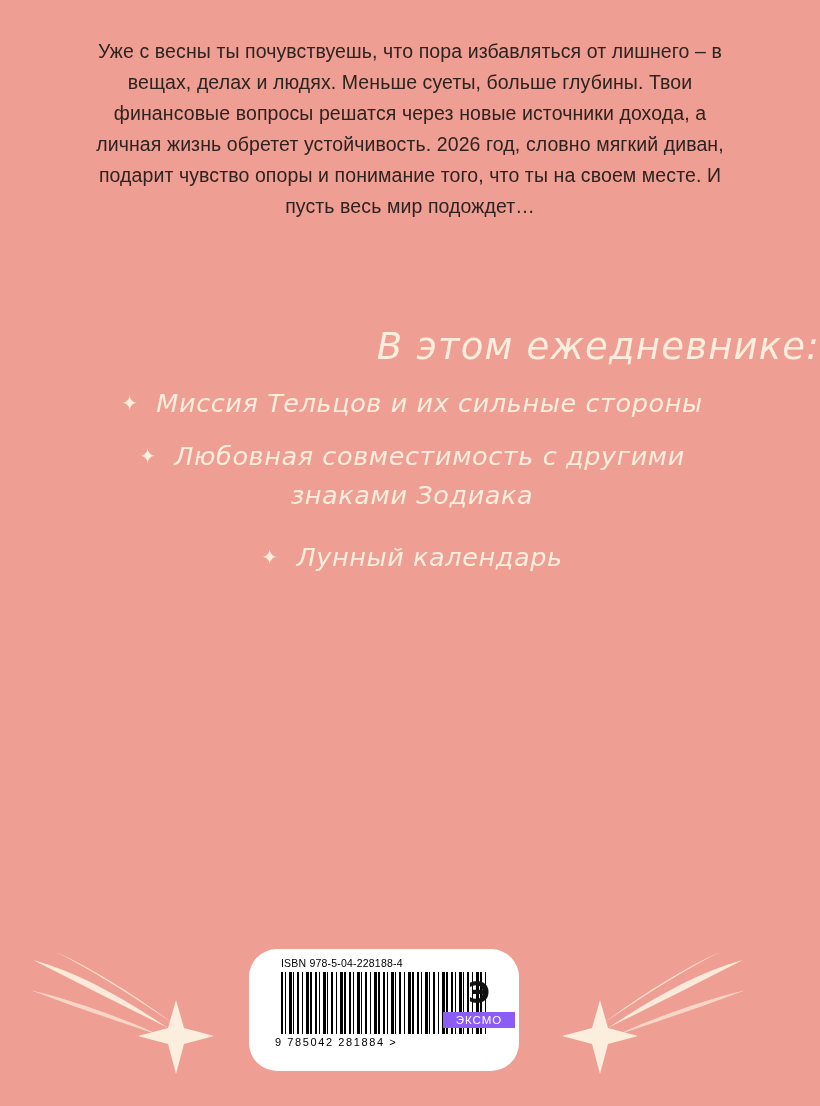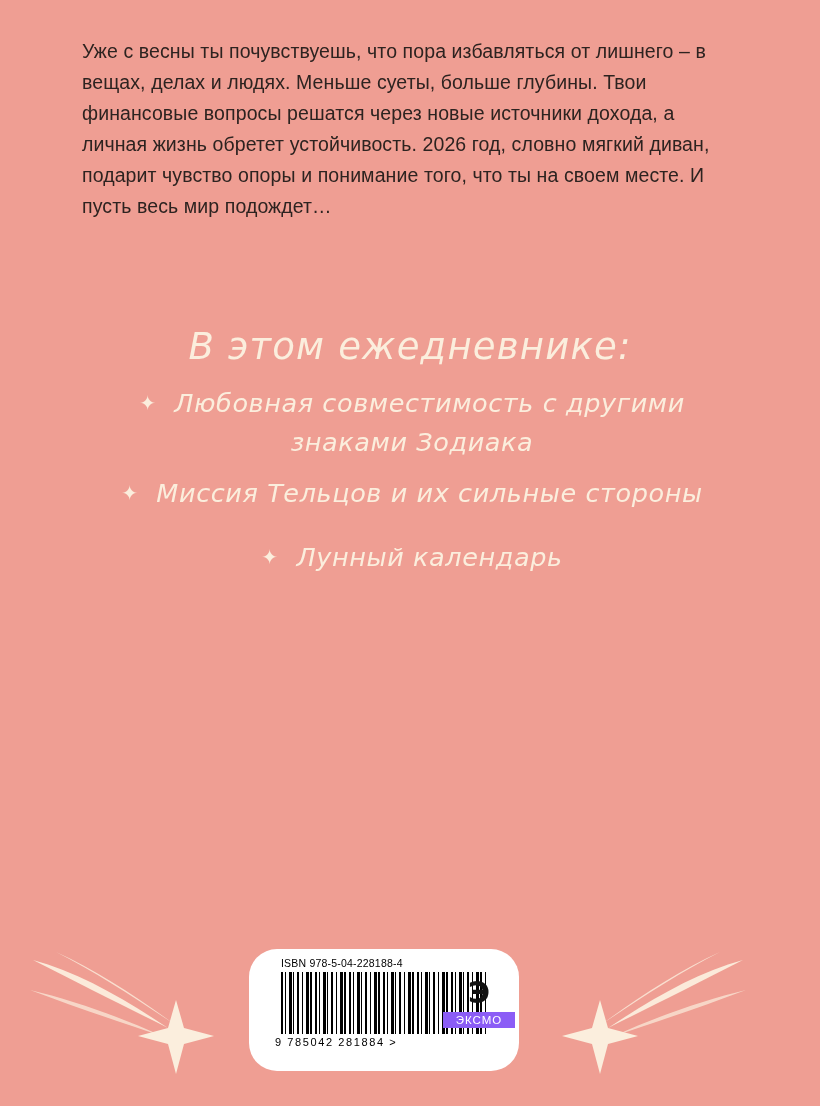--- a/index.html
+++ b/index.html
@@ -21,33 +21,34 @@
     height: 1106px;
     box-sizing: border-box;
   }
 
   
   .intro {
     position: absolute;
     top: 36px;
     left: 82px;
     width: 656px;
+    text-align: center;
     color: #2d2320;
     font-size: 19.5px;
     line-height: 31px;
     letter-spacing: 0.1px;
   }
 
   
   .hand-title {
     position: absolute;
     top: 325px;
     left: 0;
     width: 820px;
-    text-align: center;
+    text-align: right;
     color: #fbeedd;
     font-family: "DejaVu Sans", sans-serif;
     font-size: 37px;
     font-style: italic;
     letter-spacing: 1.2px;
     font-weight: 400;
   }
 
   
   .features {
@@ -176,28 +177,28 @@
 <body>
 
 <div class="page">
 
   <div class="intro">Уже с весны ты почувствуешь, что пора избавляться от лишнего – в вещах, делах и людях. Меньше суеты, больше глубины. Твои финансовые вопросы решатся через новые источники дохода, а личная жизнь обретет устойчивость. 2026 год, словно мягкий диван, подарит чувство опоры и понимание того, что ты на своем месте. И пусть весь мир подождет…</div>
 
   <div class="hand-title">В этом ежедневнике:</div>
 
   <div class="features">
 
+    <div class="feature" style="width:660px;margin-left:20px;">
+      <span class="star">✦</span>
+      <span class="feature-text">Миссия Тельцов и их сильные стороны</span>
+    </div>
+
     <div class="feature" style="width:600px;margin-left:50px;">
       <span class="star">✦</span>
       <span class="feature-text">Любовная совместимость с другими знаками Зодиака</span>
-    </div>
-
-    <div class="feature" style="width:660px;margin-left:20px;">
-      <span class="star">✦</span>
-      <span class="feature-text">Миссия Тельцов и их сильные стороны</span>
     </div>
 
 
     <div class="feature" style="width:660px;margin-left:20px;margin-top:25px;">
       <span class="star">✦</span>
       <span class="feature-text">Лунный календарь</span>
     </div>
 
   </div>
 

